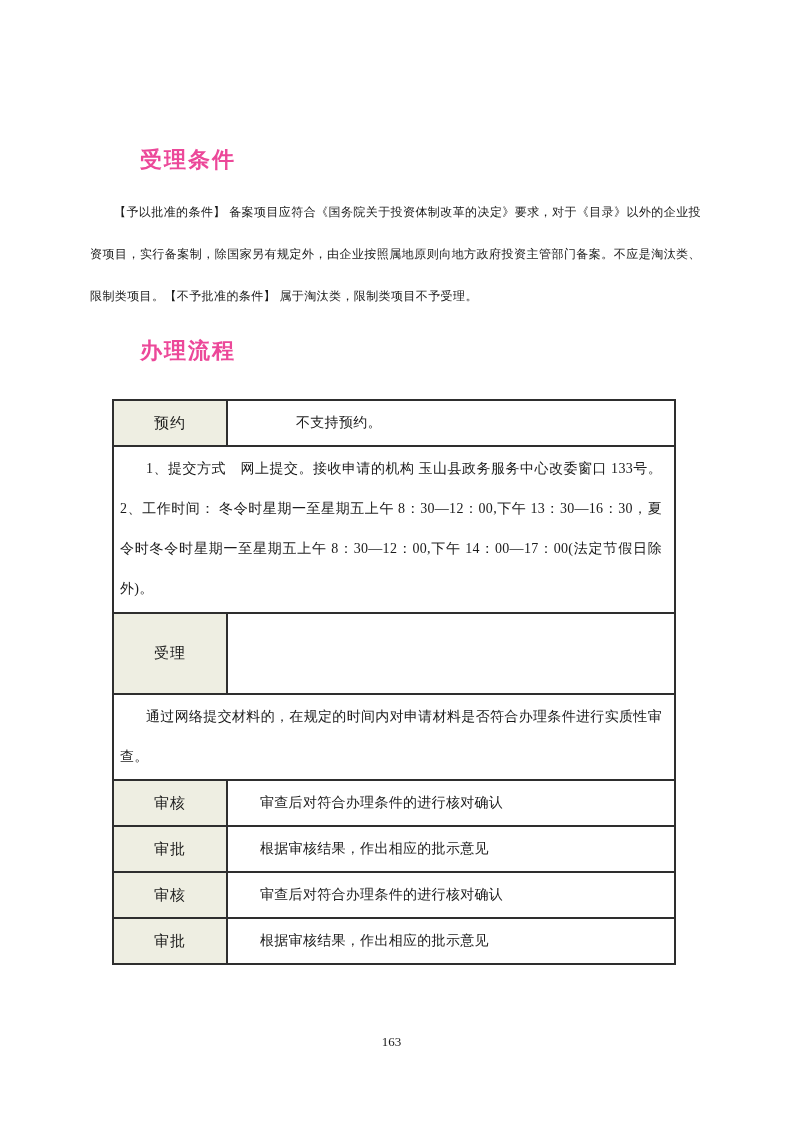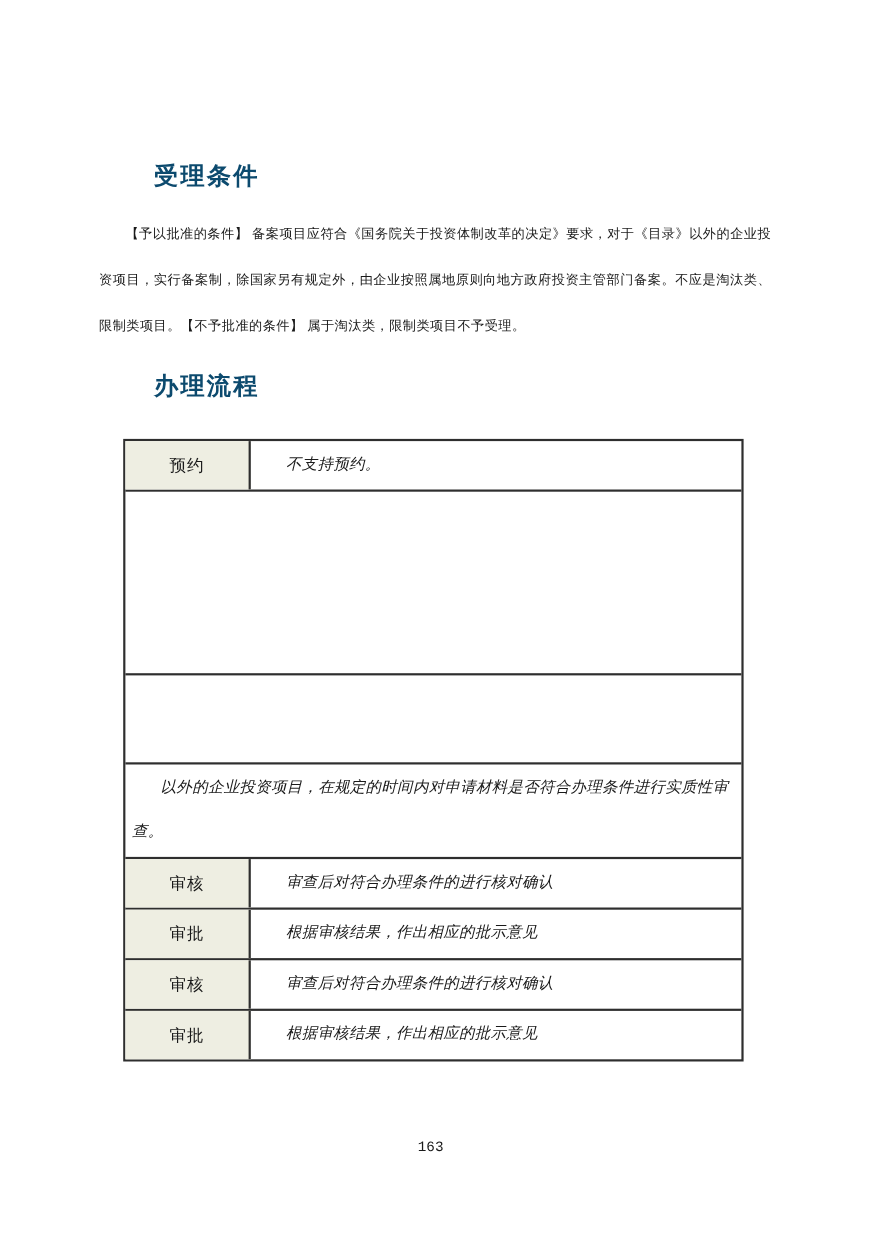--- a/index.html
+++ b/index.html
@@ -14,21 +14,21 @@
     background: #ffffff;
     box-sizing: border-box;
     padding: 146px 92px 0 90px;
     font-family: "Liberation Serif", "DejaVu Serif", serif;
     color: #1a1a1a;
     overflow: hidden;
   }
   .section-heading {
     font-size: 22px;
     font-weight: bold;
-    color: #0c4a6e;
+    color: #ec4899;
     margin: 0 0 0 50px;
     letter-spacing: 2px;
     line-height: 1.3;
   }
   .section-heading.second {
     margin-top: 20px;
   }
   .body-paragraph {
     margin: 16px 0 0 0;
     font-size: 12px;
@@ -41,21 +41,21 @@
     margin: 34px 0 0 22px;
     width: 564px;
     box-sizing: border-box;
     border: 2px solid #2e2e2e;
   }
   .trow {
     display: flex;
     border-top: 2px solid #2e2e2e;
   }
   .trow:first-child { border-top: none; }
-  .trow:nth-child(1) { min-height: 44px; }
+  .trow:nth-child(1) { min-height: 44px; gap: 36px; }
   .trow:nth-child(2) { min-height: 165px; }
   .trow:nth-child(3) { min-height: 79px; }
   .trow:nth-child(4) { min-height: 81px; }
   .trow:nth-child(5) { min-height: 42px; }
   .trow:nth-child(6) { min-height: 41px; }
   .trow:nth-child(7) { min-height: 40px; }
   .trow:nth-child(8) { min-height: 36px; }
   .tlabel {
     width: 112px;
     flex-shrink: 0;
@@ -66,39 +66,38 @@
     justify-content: center;
     font-size: 15px;
     letter-spacing: 1px;
   }
   .tcontent {
     flex: 1;
     display: flex;
     align-items: flex-start;
     padding: 2px 12px 2px 6px;
     box-sizing: border-box;
-    font-style: italic;
   }
   .tcontent p {
     margin: 0;
     font-size: 14px;
     line-height: 40px;
     text-indent: 26px;
     text-align: justify;
     letter-spacing: 0.3px;
   }
   .page-number {
     position: absolute;
     left: 0;
     right: 10px;
     bottom: 72px;
     text-align: center;
     font-size: 13px;
     color: #1a1a1a;
-    font-family: Liberation Mono, monospace;
+    font-family: Liberation Serif, serif;
   }
 </style>
 </head>
 <body>
 
 <div class="page">
 
   <div class="section-heading">受理条件</div>
 
   <p class="body-paragraph">【予以批准的条件】 备案项目应符合《国务院关于投资体制改革的决定》要求，对于《目录》以外的企业投资项目，实行备案制，除国家另有规定外，由企业按照属地原则向地方政府投资主管部门备案。不应是淘汰类、限制类项目。【不予批准的条件】 属于淘汰类，限制类项目不予受理。</p>
@@ -108,28 +107,32 @@
   <div class="flow-table">
 
     <div class="trow">
       <div class="tlabel">预约</div>
       <div class="tcontent">
         <p>不支持预约。</p>
       </div>
     </div>
 
     <div class="trow">
+      <div class="tcontent">
+        <p>1、提交方式　网上提交。接收申请的机构 玉山县政务服务中心改委窗口 133号。 2、工作时间： 冬令时星期一至星期五上午 8：30—12：00,下午 13：30—16：30，夏令时冬令时星期一至星期五上午 8：30—12：00,下午 14：00—17：00(法定节假日除外)。</p>
+      </div>
     </div>
 
     <div class="trow">
+      <div class="tlabel">受理</div>
     </div>
 
     <div class="trow">
       <div class="tcontent">
-        <p>以外的企业投资项目，在规定的时间内对申请材料是否符合办理条件进行实质性审查。</p>
+        <p>通过网络提交材料的，在规定的时间内对申请材料是否符合办理条件进行实质性审查。</p>
       </div>
     </div>
 
     <div class="trow">
       <div class="tlabel">审核</div>
       <div class="tcontent">
         <p>审查后对符合办理条件的进行核对确认</p>
       </div>
     </div>
 

